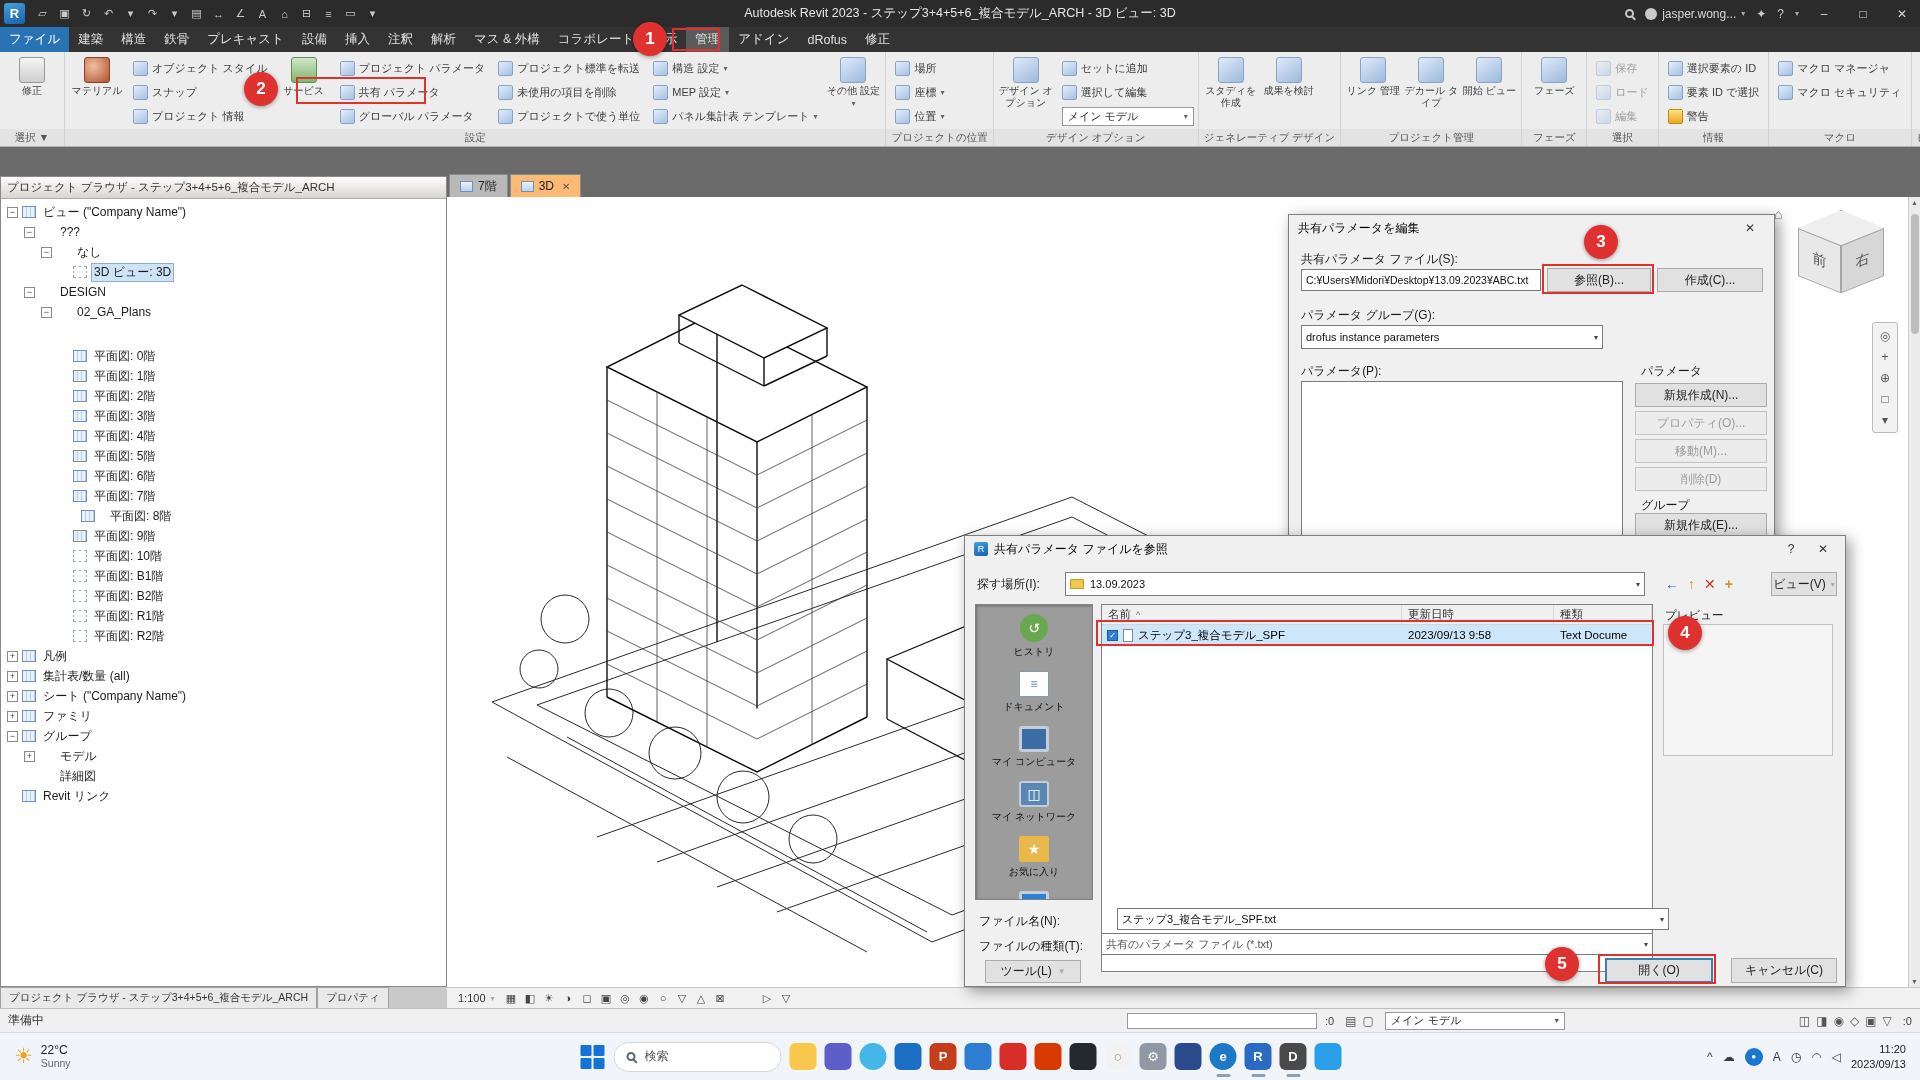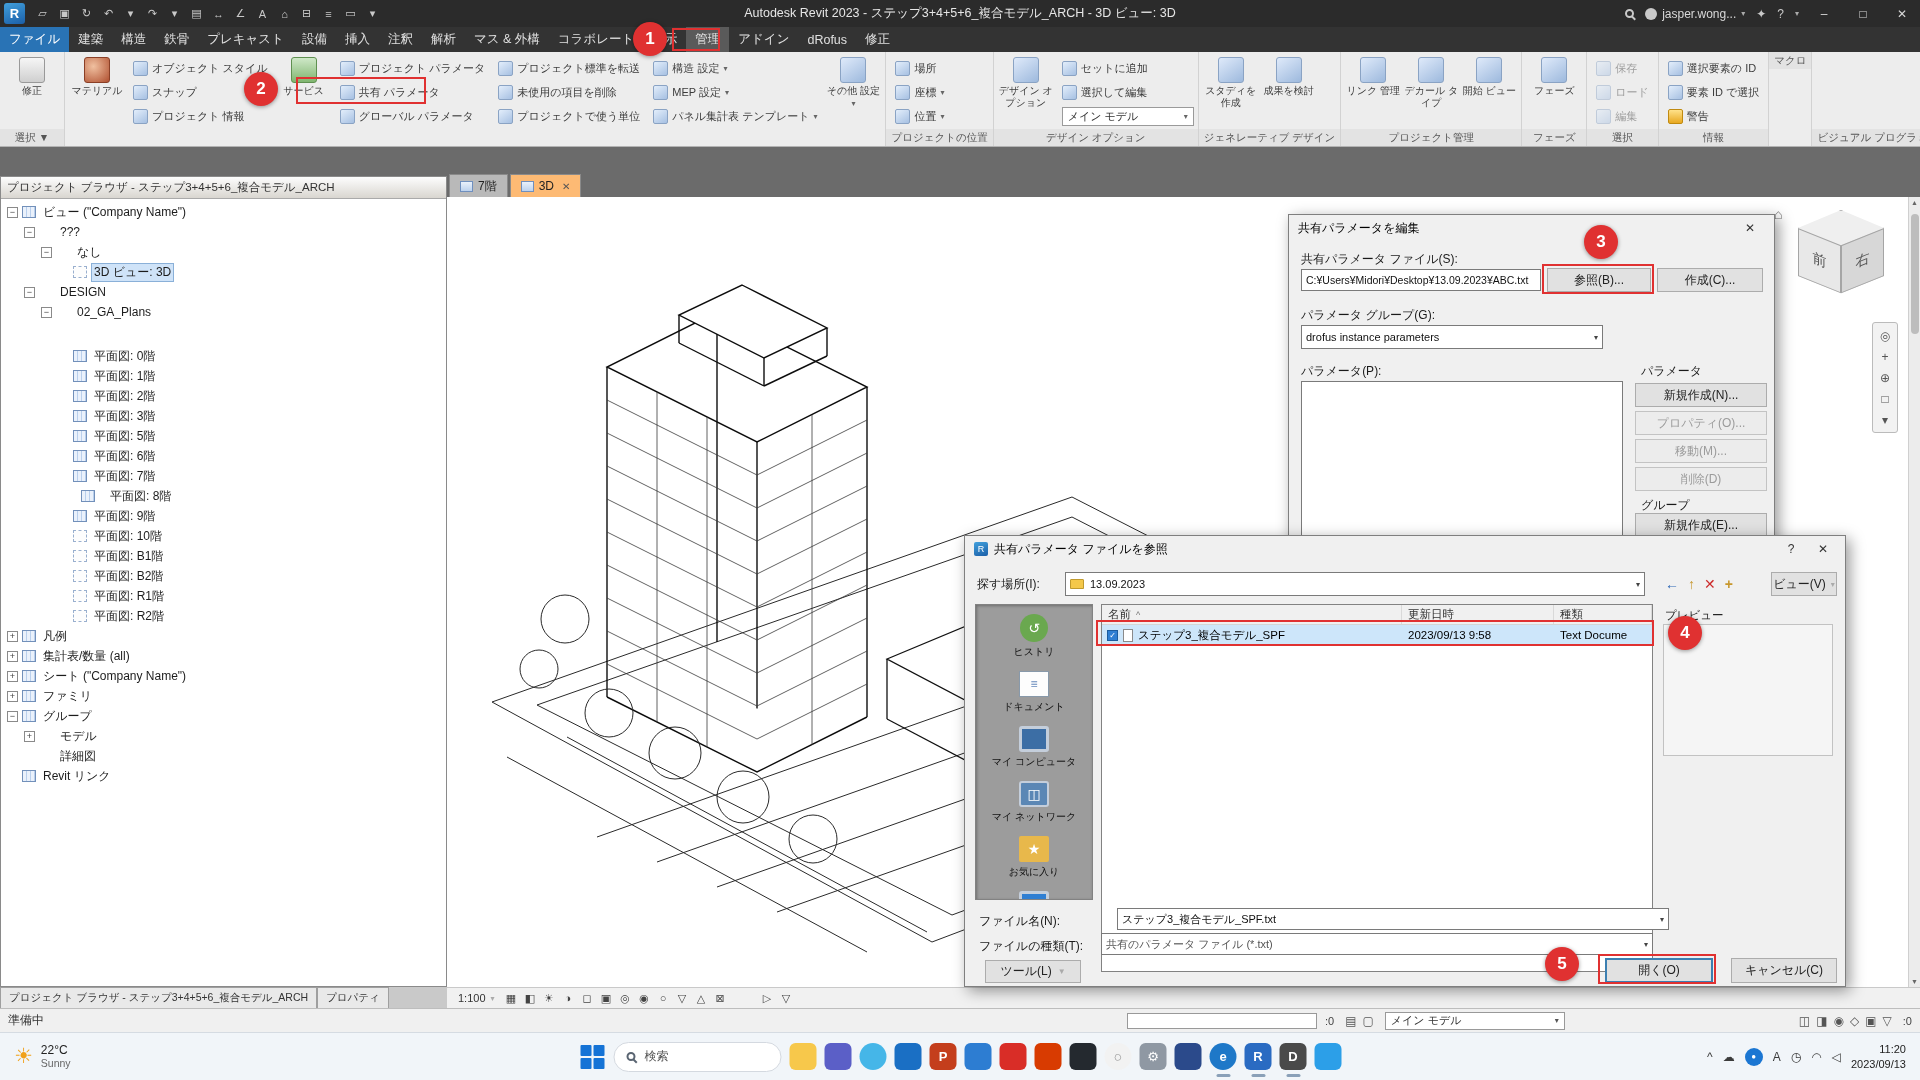--- a/index.html
+++ b/index.html
@@ -324,20 +324,21 @@
               </div>
             </div>
             <div class="rcol-large">
               <div class="rbtn-large" data-name="ribbon-button">
                 <span class="ric-lg" data-name="additional-settings-icon"></span>
                 <span class="rlbl">その他 設定</span>
                 <span class="rmenu" data-name="chevron-down-icon">▾</span>
               </div>
             </div>
           </div>
+          <div class="rpanel-label" data-name="ribbon-panel-label">設定</div>
         </div>
         <div class="rpanel" data-name="ribbon-panel">
           <div class="rpanel-body">
             <div class="rcol-small">
               <div class="rbtn-small" data-name="ribbon-button">
                 <span class="ric-sm" data-name="location-icon"></span>
                 <span>場所</span>
               </div>
               <div class="rbtn-small" data-name="ribbon-button">
                 <span class="ric-sm" data-name="coordinates-icon"></span>
@@ -455,20 +456,32 @@
               </div>
               <div class="rbtn-small" data-name="ribbon-button">
                 <span class="ric-sm" data-name="warnings-icon"></span>
                 <span>警告</span>
               </div>
             </div>
           </div>
           <div class="rpanel-label" data-name="ribbon-panel-label">情報</div>
         </div>
         <div class="rpanel" data-name="ribbon-panel">
+          <div class="rpanel-body">
+            <div class="rcol-small">
+              <div class="rbtn-small" data-name="ribbon-button">
+                <span class="ric-sm" data-name="macro-manager-icon"></span>
+                <span>マクロ マネージャ</span>
+              </div>
+              <div class="rbtn-small" data-name="ribbon-button">
+                <span class="ric-sm" data-name="macro-security-icon"></span>
+                <span>マクロ セキュリティ</span>
+              </div>
+            </div>
+          </div>
           <div class="rpanel-label" data-name="ribbon-panel-label">マクロ</div>
         </div>
         <div class="rpanel" data-name="ribbon-panel">
           <div class="rpanel-body">
             <div class="rcol-large">
               <div class="rbtn-large" data-name="ribbon-button"></div>
             </div>
           </div>
           <div class="rpanel-label" data-name="ribbon-panel-label">ビジュアル プログラミング</div>
         </div>
@@ -520,20 +533,25 @@
         </div>
         <div class="trow" data-name="browser-tree-item" style="padding-left: 57px;">
           <span class="texp hide" data-name="no-expander"></span>
           <span class="ticon" data-name="plan-icon"></span>
           <span class="tlabel">平面図: 2階</span>
         </div>
         <div class="trow" data-name="browser-tree-item" style="padding-left: 57px;">
           <span class="texp hide" data-name="no-expander"></span>
           <span class="ticon" data-name="plan-icon"></span>
           <span class="tlabel">平面図: 3階</span>
+        </div>
+        <div class="trow" data-name="browser-tree-item" style="padding-left: 57px;">
+          <span class="texp hide" data-name="no-expander"></span>
+          <span class="ticon" data-name="plan-icon"></span>
+          <span class="tlabel">平面図: 4階</span>
         </div>
         <div class="trow" data-name="browser-tree-item" style="padding-left: 57px;">
           <span class="texp hide" data-name="no-expander"></span>
           <span class="ticon" data-name="plan-icon"></span>
           <span class="tlabel">平面図: 5階</span>
         </div>
         <div class="trow" data-name="browser-tree-item" style="padding-left: 57px;">
           <span class="texp hide" data-name="no-expander"></span>
           <span class="ticon" data-name="plan-icon"></span>
           <span class="tlabel">平面図: 6階</span>

